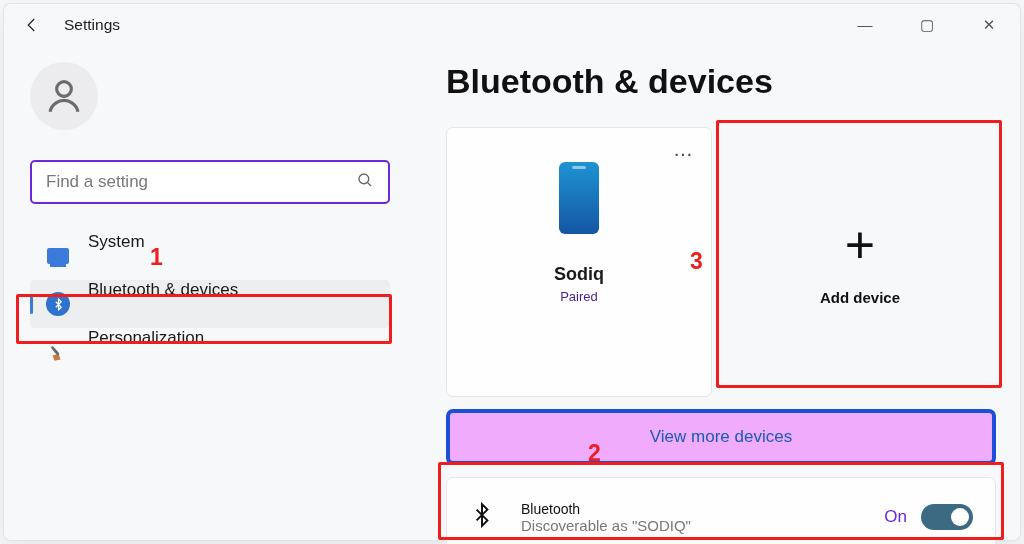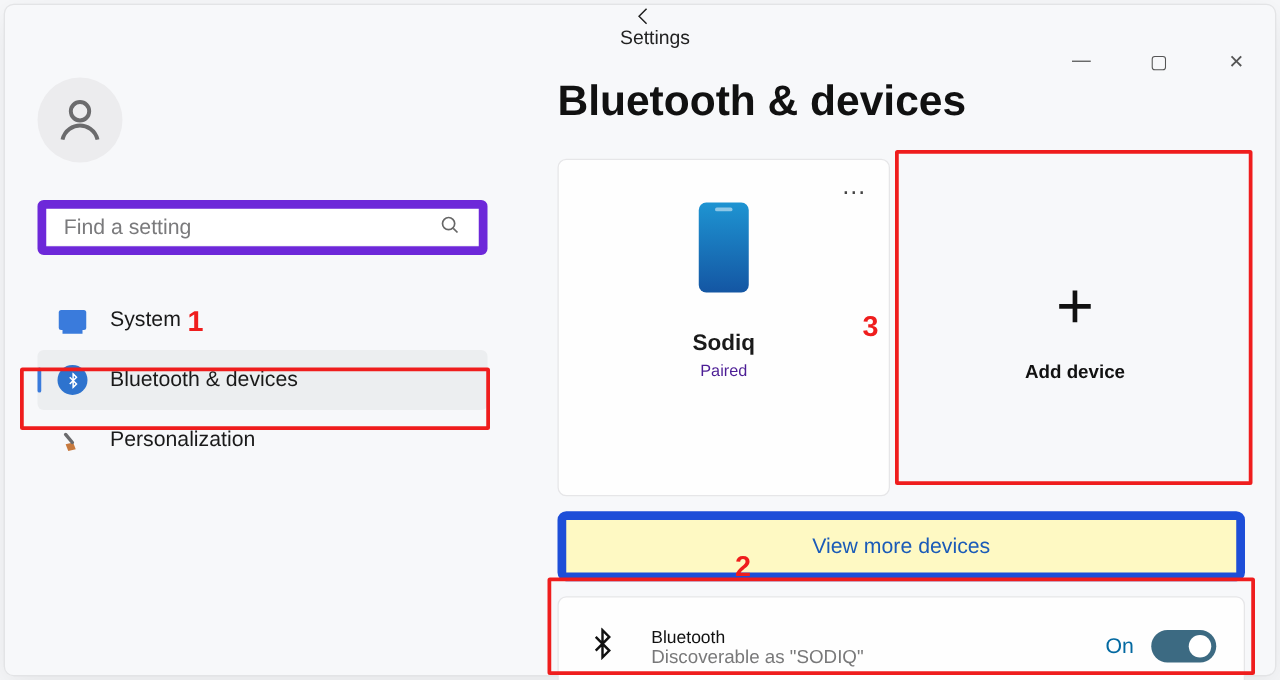--- a/index.html
+++ b/index.html
@@ -17,21 +17,20 @@
     border: 1px solid rgba(0,0,0,0.08);
     box-shadow: 0 8px 30px rgba(0,0,0,0.08);
     background: #f7f8fa;
     border-radius: 8px;
   }
   .titlebar {
     height: 42px;
     display: flex;
     align-items: center;
     padding: 0 8px 0 14px;
-    flex-direction: column;
   }
   .back-btn { width: 28px; display:flex; justify-content:center; color:#222; font-size:18px; }
   .title-text { margin-left: 18px; font-size: 15.5px; color:#222; }
   .win-controls { margin-left:auto; display:flex; gap:28px; padding-right:6px; color:#555; }
   .win-ctrl { width: 34px; text-align:center; font-size:15px; }
 
   .content { display:flex; padding: 10px 24px 0 26px; height: calc(100% - 42px); }
   .sidebar { width: 360px; flex: 0 0 360px; }
   .main { flex:1; padding-left: 56px; padding-right: 0px; }
 
@@ -39,35 +38,35 @@
   .avatar-circle {
     width: 68px; height: 68px; border-radius:50%;
     background: #ececee; display:flex; align-items:center; justify-content:center;
     color:#555;
   }
   .avatar-circle svg { width:42px; height:42px; }
   .profile-name { font-size: 18px; color:#111; }
 
   .search-box {
     display:flex; align-items:center;
-    background:#fff; border:7px solid #6d28d9;
+    background:#fff; border:2px solid #6d28d9;
     border-radius:5px; height:44px; padding: 0 14px;
     margin-bottom: 28px;
     box-shadow: inset 0 -1px 0 rgba(0,0,0,0.03);
   }
   .search-box input {
     border:none; outline:none; flex:1; font-size:17px; color:#333;
     background:transparent;
   }
   .search-box input::placeholder { color:#7a7a7c; }
   .search-ic { color:#666; }
 
   .nav-list { list-style:none; }
   .nav-item {
-    display:flex; align-items:center; gap:18px;
+    display:flex; gap:18px;
     height:48px; padding: 0 16px; border-radius:5px;
     font-size:17px; color:#1a1a1a; cursor:pointer;
     position:relative;
   }
   .nav-item.active { background:#eceef0; }
   .nav-item.active::before {
     content:""; position:absolute; left:0; top:14px; bottom:14px;
     width:3px; background:#3a7bdc; border-radius:2px;
   }
   .nav-ic { width:24px; display:flex; justify-content:center; align-items:center; }
@@ -96,35 +95,35 @@
 
   .add-device-card {
     flex:1; margin-left: 12px;
     display:flex; flex-direction:column; align-items:center; justify-content:center;
     position:relative;
   }
   .plus { font-size:52px; color:#111; font-weight:200; line-height:1; margin-bottom:18px;}
   .add-label { font-size:15px; font-weight:600; color:#111; }
 
   .view-more {
-    height:56px; background:#fef9c3; border:7px solid #1d4ed8; border-radius:7px;
+    height:56px; background:#f0abfc; border:4px solid #1d4ed8; border-radius:7px;
     display:flex; align-items:center; justify-content:center;
     color:#1a5bb8; font-size:17px; margin-top: 12px; margin-bottom: 12px;
   }
 
   .bt-toggle-row {
     height:80px; background:#fefefe; border:1px solid #e6e6e8; border-radius:7px;
     display:flex; align-items:center; padding: 0 22px;
     position:relative;
   }
   .bt-ic { margin-right: 26px; color:#111; }
   .bt-labels { flex:1; }
   .bt-title { font-size:14px; color:#111; }
   .bt-sub { font-size:15px; color:#787879; }
-  .toggle-state { font-size:17px; color:#0369a1; margin-right: 14px;}
+  .toggle-state { font-size:17px; color:#6d28d9; margin-right: 14px;}
   .toggle {
     width:52px; height:26px; border-radius:13px; background:#3c6a82; position:relative;
   }
   .toggle::after{ content:""; position:absolute; right:4px; top:4px; width:18px;height:18px;border-radius:50%; background:#fff;}
 
   
   .ic-system { width:22px;height:16px;background:#3a7bdc;border-radius:2px;position:relative;}
   .ic-system::after{content:"";position:absolute;bottom:-3px;left:3px;right:3px;height:3px;background:#3a7bdc;}
   .ic-bt { width:24px;height:24px;border-radius:50%;background:#2e73ce;display:flex;align-items:center;justify-content:center;color:#fff;}
   .ic-wifi { color:#3a7bdc; font-size:19px;}

